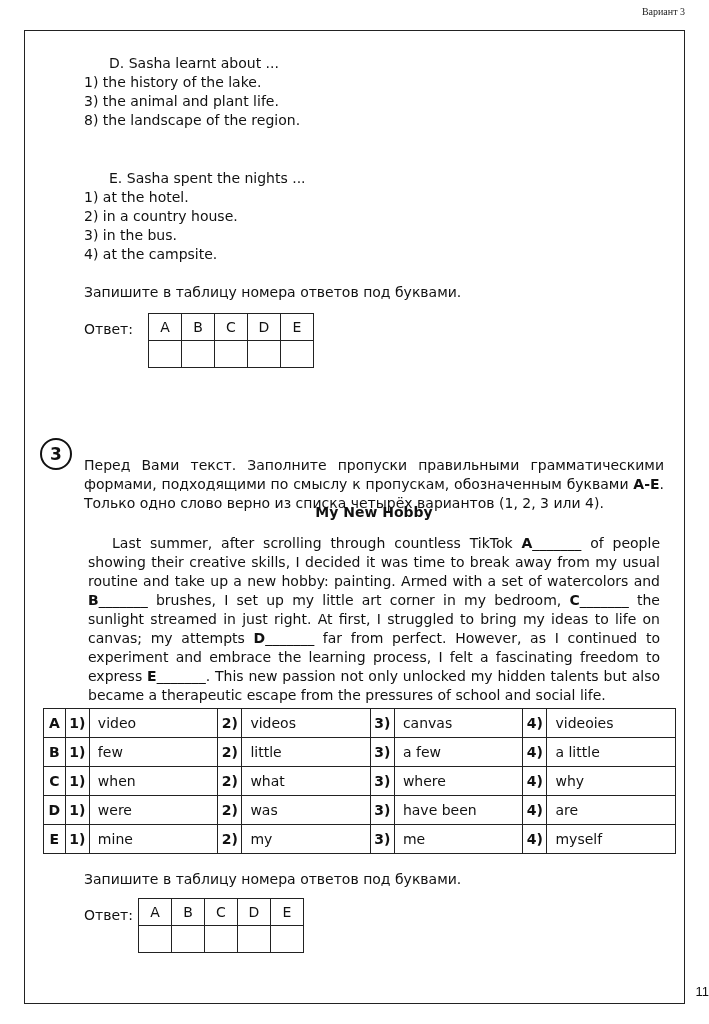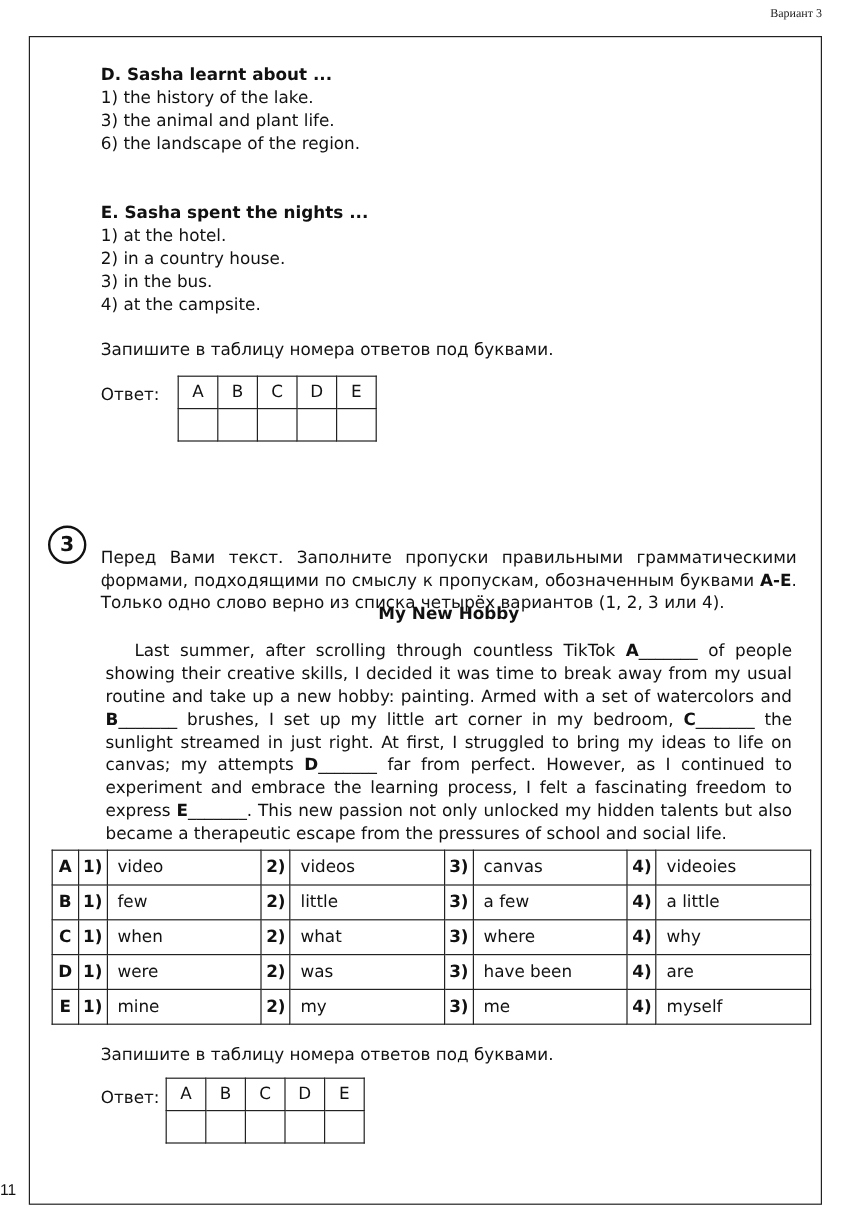--- a/index.html
+++ b/index.html
@@ -9,21 +9,21 @@
     }
     .variant {
       position: absolute; top: 6px; right: 24px;
       font-family: Liberation Serif, serif; font-size: 10px; color: #222;
     }
     .frame {
       position: absolute; left: 24px; top: 30px; width: 661px; height: 974px;
       border: 1.5px solid #222; box-sizing: border-box;
     }
     .q-block { position: absolute; left: 84px; font-size: 14px; line-height: 19px; }
-    .q-title { font-weight: bold; }
+    .q-title { font-weight: normal; margin-left: 25px; }
     .instr { position: absolute; left: 84px; font-size: 14px; line-height: 19px; }
     .answer-label { position: absolute; font-size: 14px; }
     table.ans {
       position: absolute; border-collapse: collapse;
       font-family: "DejaVu Sans", sans-serif; font-size: 14px;
     }
     table.ans td {
       border: 1.5px solid #222; width: 32px; height: 26px;
       text-align: center; vertical-align: middle; padding: 0;
     }
@@ -51,35 +51,35 @@
       position: absolute; left: 43px; top: 708px; width: 633px;
       border-collapse: collapse; font-size: 14px;
     }
     table.opts td {
       border: 1.5px solid #222; height: 28px; padding: 0 8px; vertical-align: middle;
     }
     table.opts td.letter { width: 18px; text-align: center; font-weight: bold; padding: 0; }
     table.opts td.num { width: 20px; text-align: center; font-weight: bold; padding: 0; }
     table.opts td.opt { width: 95px; margin-top: 41px; }
     .page-num {
-      position: absolute; left: 0; width: 709px; top: 984px; text-align: left;
+      position: absolute; left: 0; width: 709px; top: 984px; text-align: right;
       font-family: "Liberation Sans", sans-serif; font-size: 13px;
     }
   </style>
 </head>
 <body>
 
 <div class="variant">Вариант 3</div>
 <div class="frame"></div>
 
 <div class="q-block" style="top:54px;">
   <div class="q-title">D. Sasha learnt about ...</div>
   <div>1) the history of the lake.</div>
   <div>3) the animal and plant life.</div>
-  <div>6) the landscape of the region.</div>
+  <div>8) the landscape of the region.</div>
 </div>
 
 <div class="q-block" style="top:169px;">
   <div class="q-title">E. Sasha spent the nights ...</div>
   <div>1) at the hotel.</div>
   <div>2) in a country house.</div>
   <div>3) in the bus.</div>
   <div>4) at the campsite.</div>
 </div>
 

